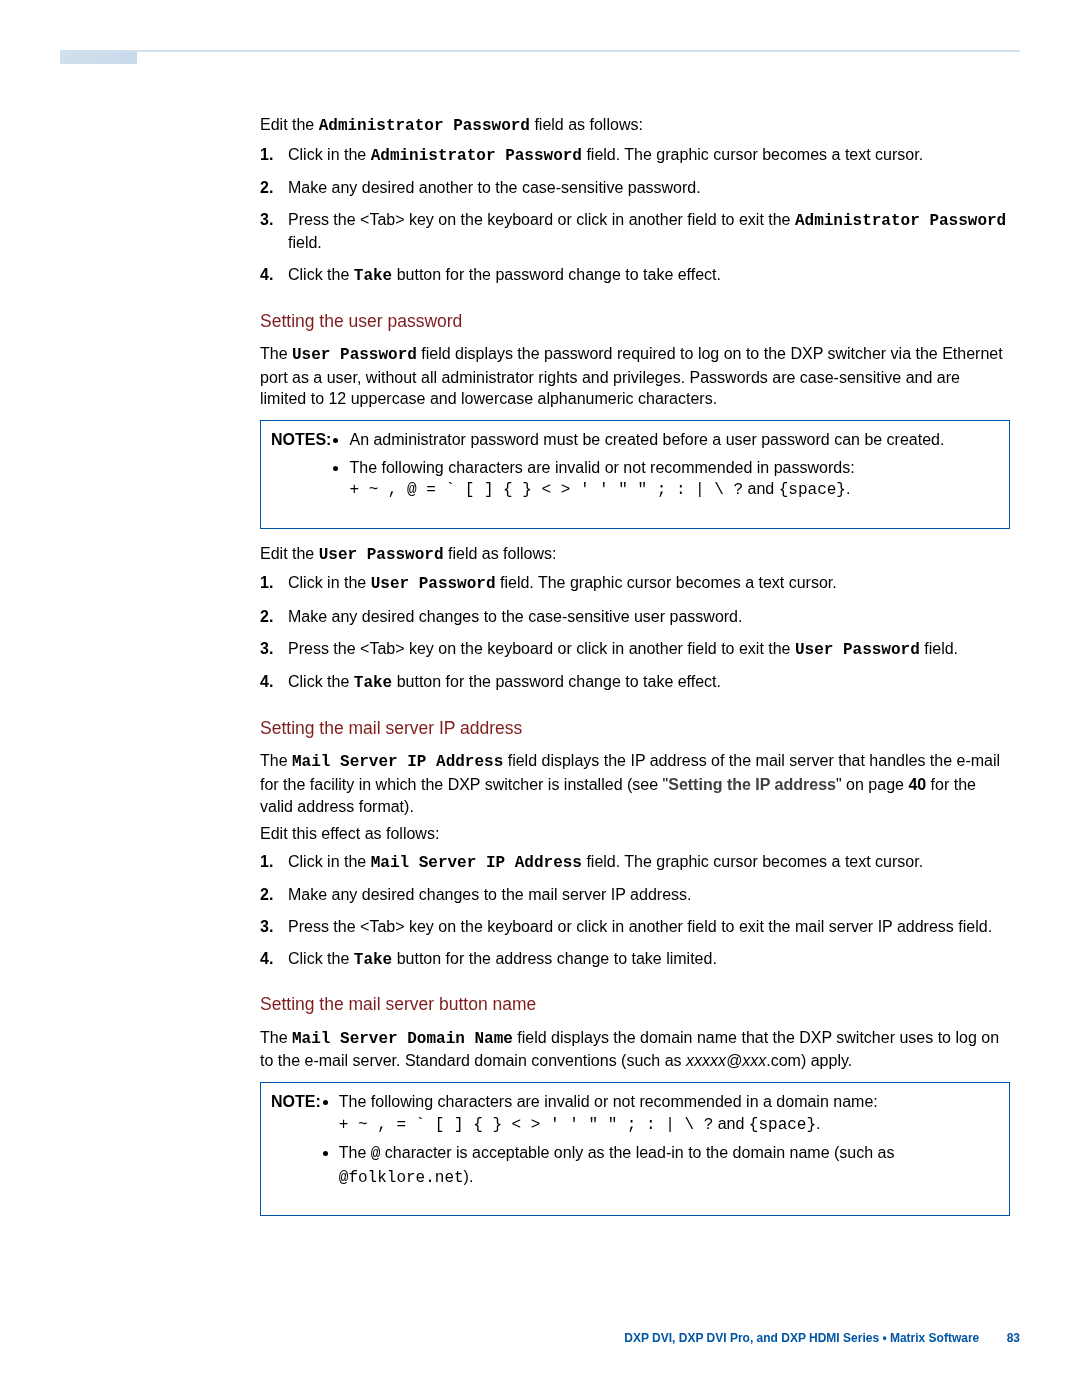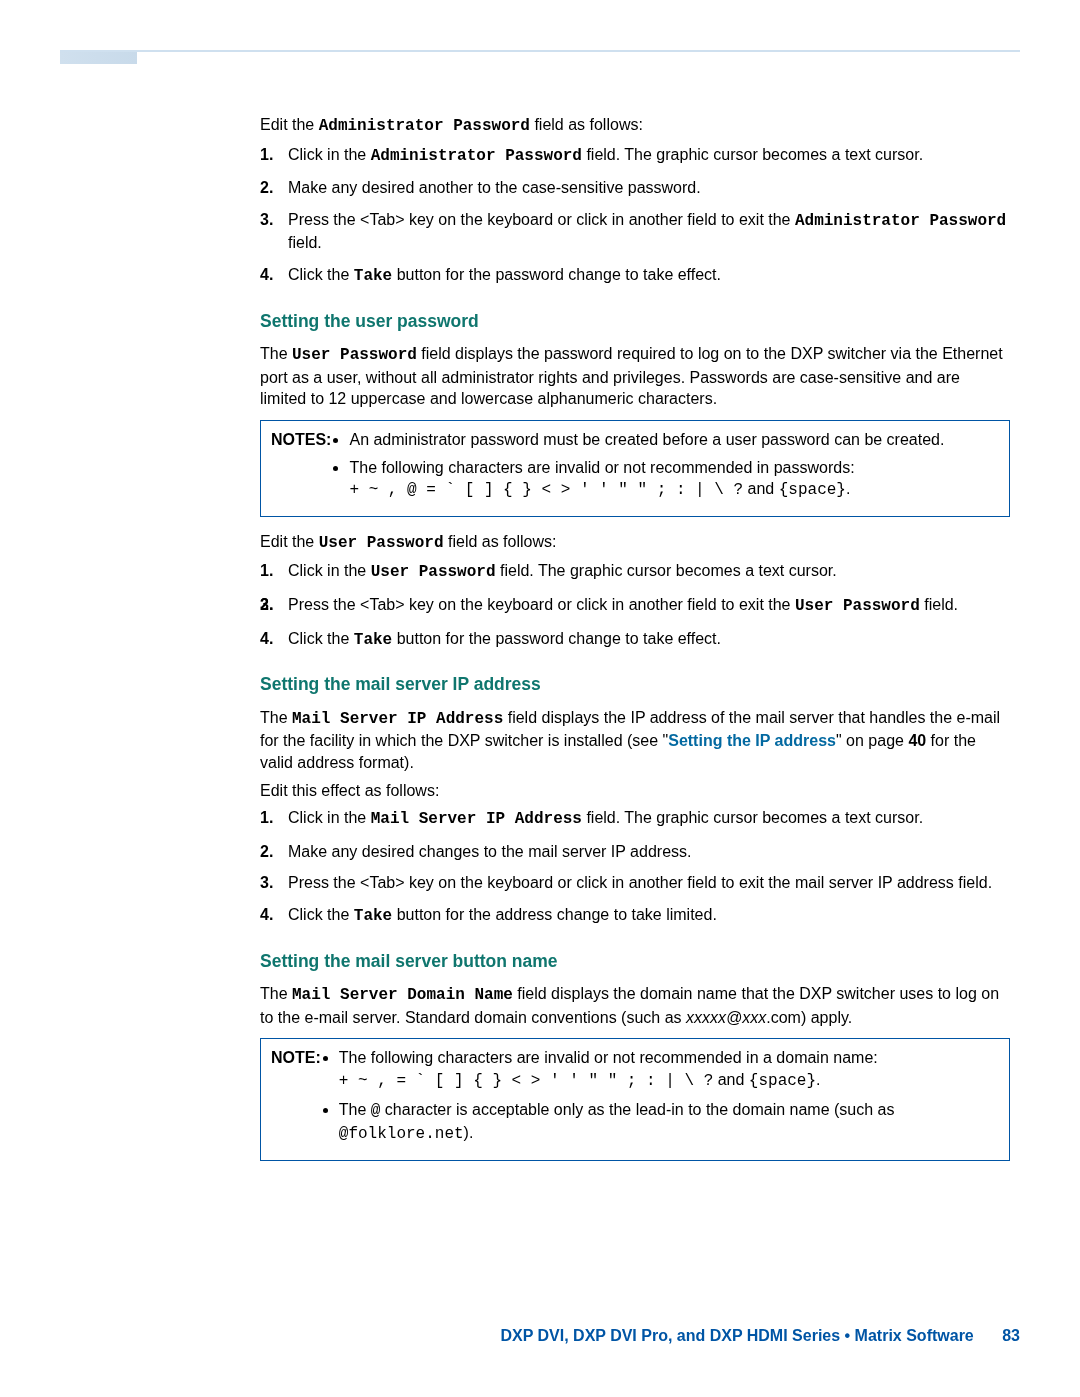--- a/index.html
+++ b/index.html
@@ -48,28 +48,28 @@
     padding-left: 28px;
     margin-bottom: 10px;
   }
   ol.steps > li .num {
     position: absolute;
     left: 0;
     top: 0;
     font-weight: bold;
   }
   h3.section {
-    color: #0f766e;
-    font-weight: bold;
+    color: #7f1d1d;
+    font-weight: normal;
     font-size: 17.5px;
     margin: 22px 0 10px 0;
   }
   .note-box {
     border: 1.5px solid #0055a5;
-    padding: 8px 10px 8px 10px;
+    padding: 8px 10px 20px 10px;
     margin: 10px 0 14px 0;
   }
   .note-flex {
     display: flex;
   }
   .note-label {
     font-weight: bold;
     white-space: nowrap;
     padding-right: 4px;
   }
@@ -77,29 +77,29 @@
     flex: 1;
   }
   .note-items ul {
     margin: 0;
     padding-left: 14px;
   }
   .note-items ul li {
     margin-bottom: 6px;
   }
   .link {
-    color: #0369a1;
+    color: #404040;
     font-weight: bold;
   }
   .italic { font-style: italic; }
   .footer {
     position: absolute;
     bottom: 52px;
     right: 60px;
-    font-size: 16px;
+    font-size: 12px;
     font-weight: bold;
     color: #0055a5;
   }
   .footer .pagenum {
     margin-left: 24px;
   }
 </style>
 </head>
 <body>
 
@@ -147,20 +147,21 @@
     </div>
 
     <p class="para">
       <span>Edit the </span><span class="mono">User Password</span><span> field as follows:</span>
     </p>
     <ol class="steps">
       <li><span class="num">1.</span>
         <span>Click in the </span><span class="mono">User Password</span><span> field. The graphic cursor becomes a text cursor.</span>
       </li>
       <li><span class="num">2.</span>
+        <span>Make any desired changes to the case-sensitive user password.</span>
       </li>
       <li><span class="num">3.</span>
         <span>Press the &lt;Tab&gt; key on the keyboard or click in another field to exit the </span><span class="mono">User Password</span><span> field.</span>
       </li>
       <li><span class="num">4.</span>
         <span>Click the </span><span class="mono">Take</span><span> button for the password change to take effect.</span>
       </li>
     </ol>
 
     <h3 class="section">Setting the mail server IP address</h3>

